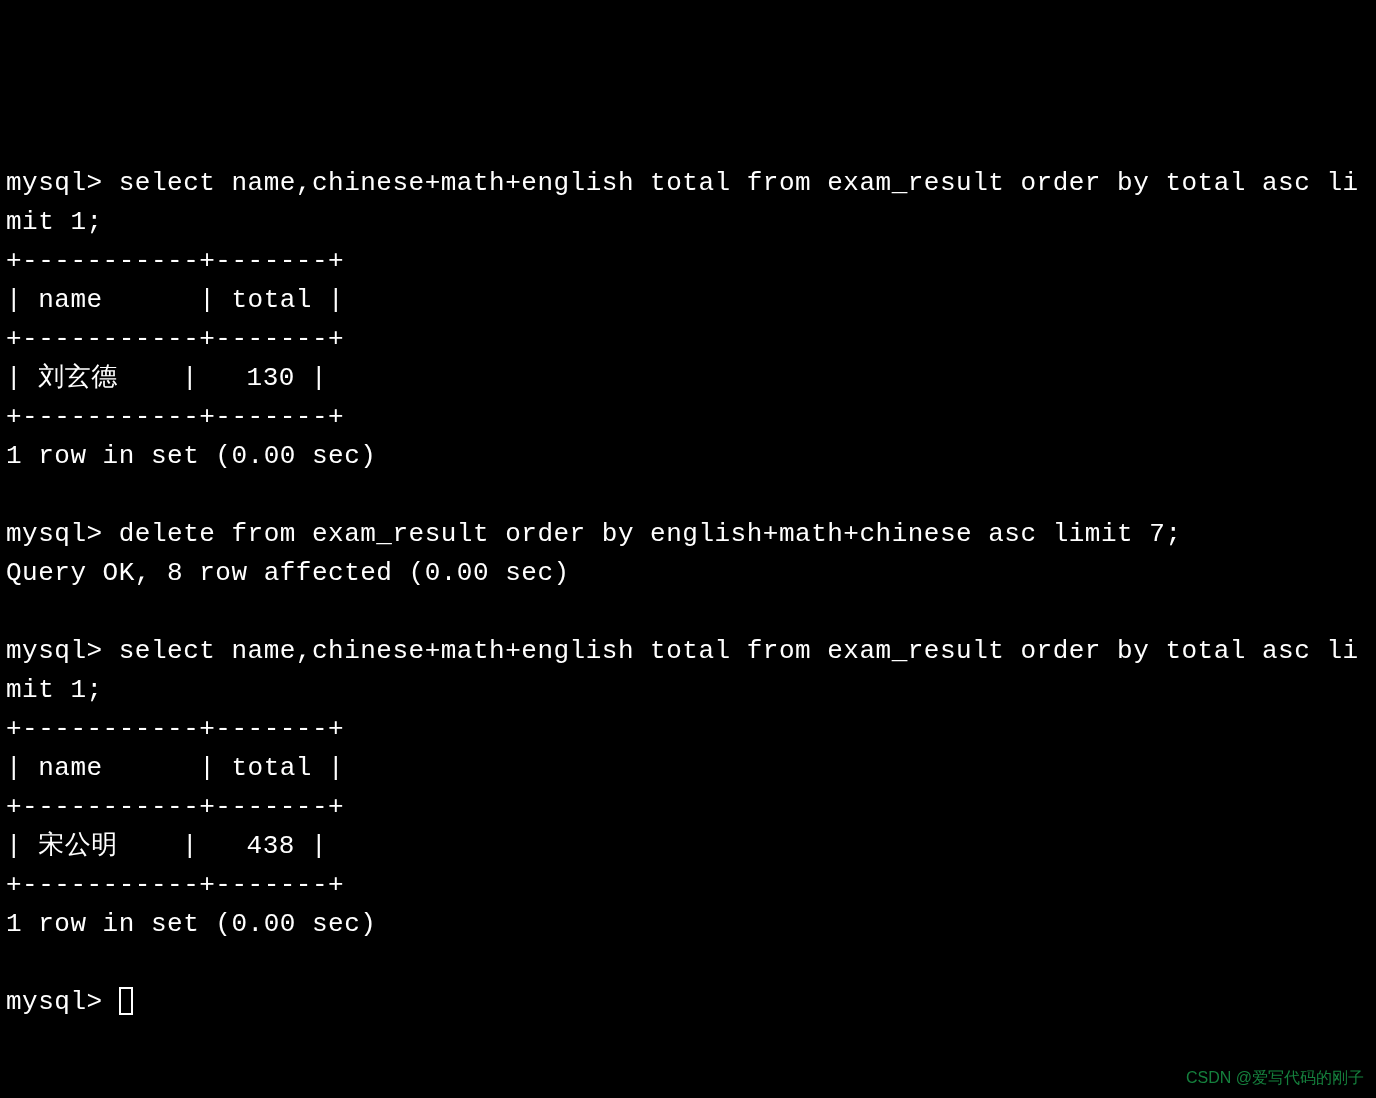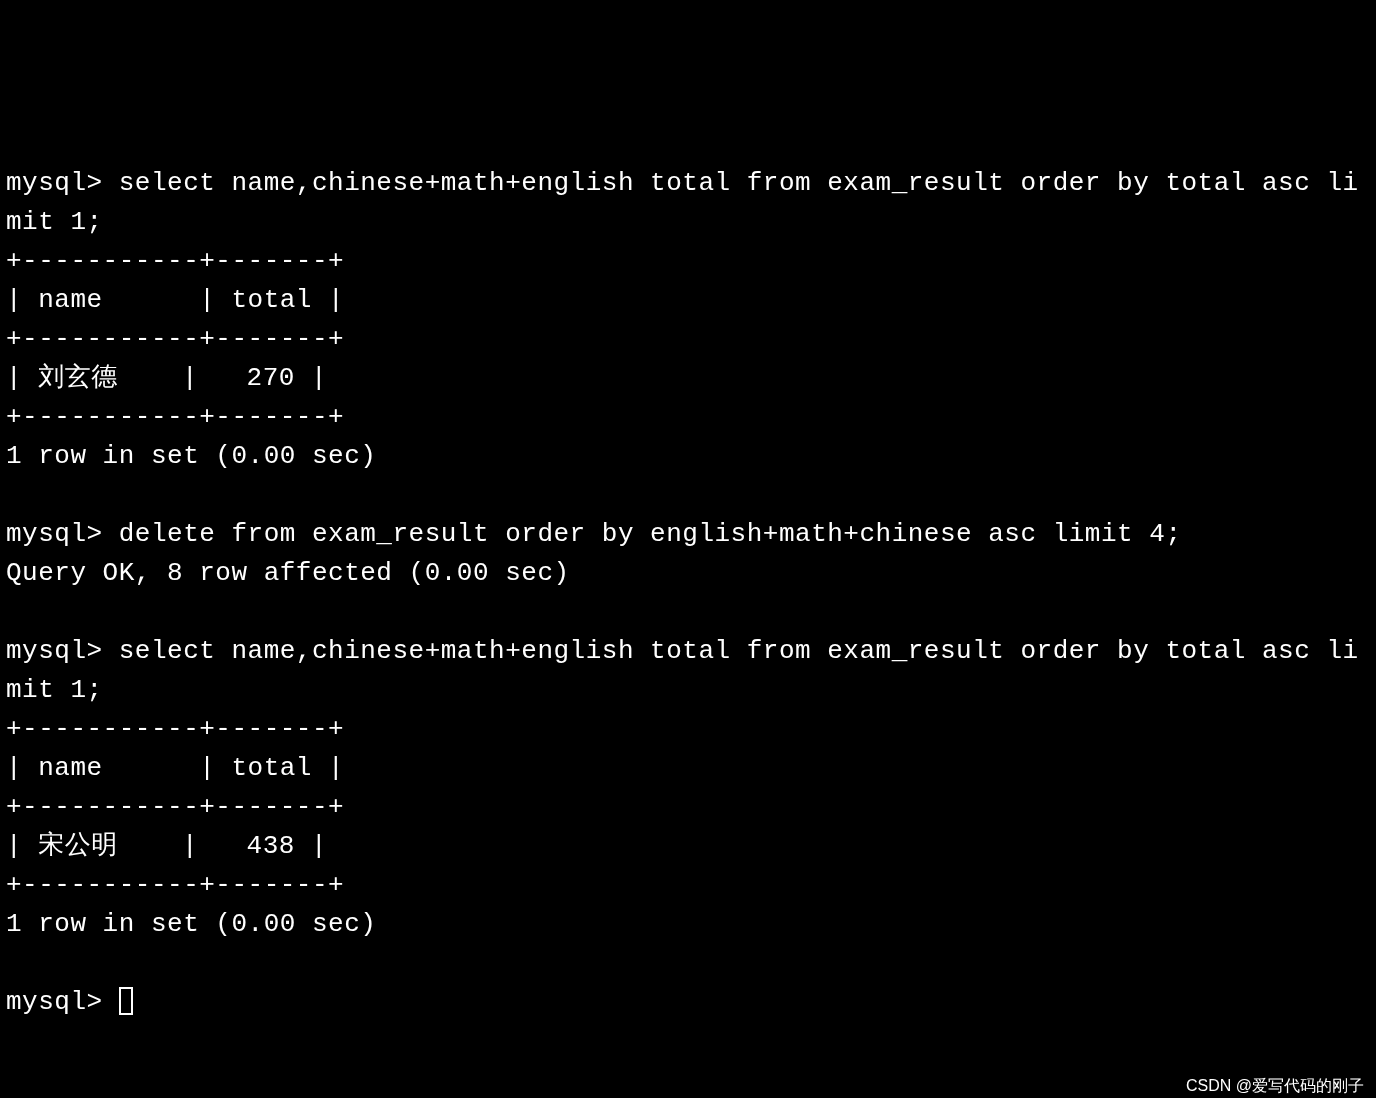--- a/index.html
+++ b/index.html
@@ -27,42 +27,42 @@
     .cursor {
       display: inline-block;
       width: 14px;
       height: 28px;
       border: 2px solid #ffffff;
       vertical-align: text-bottom;
       margin-bottom: 2px;
     }
     .watermark {
       position: absolute;
-      bottom: 0;
+      bottom: 8px;
       right: 12px;
       font-size: 16px;
-      color: #ffffff;
+      color: #15803d;
       font-family: Arial, sans-serif;
       letter-spacing: 0;
     }
   </style>
 </head>
 <body>
 
 
 
 <div class="terminal-content"><span>mysql&gt; </span><span>select name,chinese+math+english total from exam_result order by total asc limit 1;</span>
 <span>+-----------+-------+</span>
 <span>| name      | total |</span>
 <span>+-----------+-------+</span>
-<span>| 刘玄德    |   270 |</span>
+<span>| 刘玄德    |   130 |</span>
 <span>+-----------+-------+</span>
 <span>1 row in set (0.00 sec)</span>
 
-<span>mysql&gt; </span><span>delete from exam_result order by english+math+chinese asc limit 4;</span>
+<span>mysql&gt; </span><span>delete from exam_result order by english+math+chinese asc limit 7;</span>
 <span>Query OK, 8 row affected (0.00 sec)</span>
 
 <span>mysql&gt; </span><span>select name,chinese+math+english total from exam_result order by total asc limit 1;</span>
 <span>+-----------+-------+</span>
 <span>| name      | total |</span>
 <span>+-----------+-------+</span>
 <span>| 宋公明    |   438 |</span>
 <span>+-----------+-------+</span>
 <span>1 row in set (0.00 sec)</span>
 

